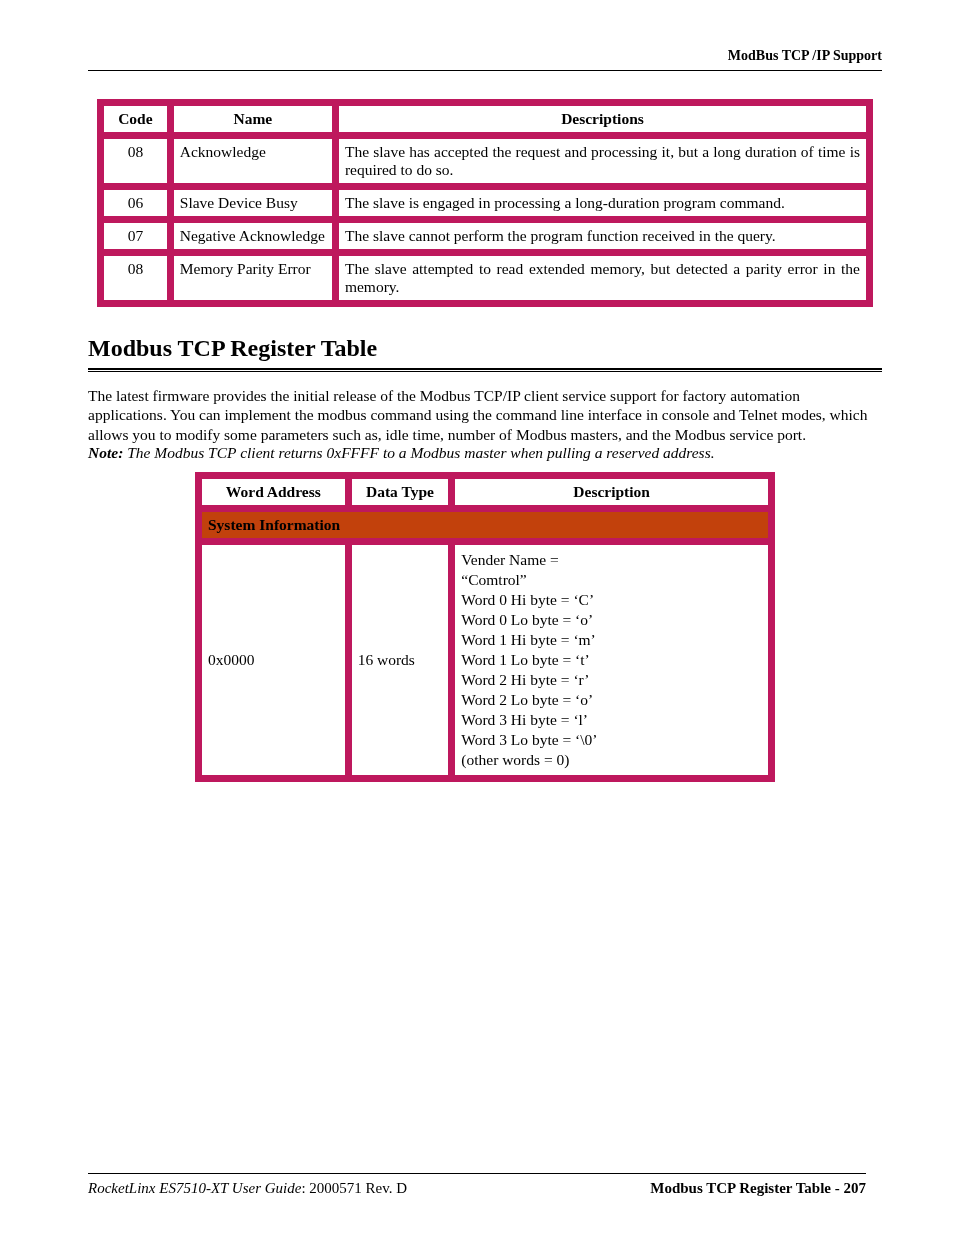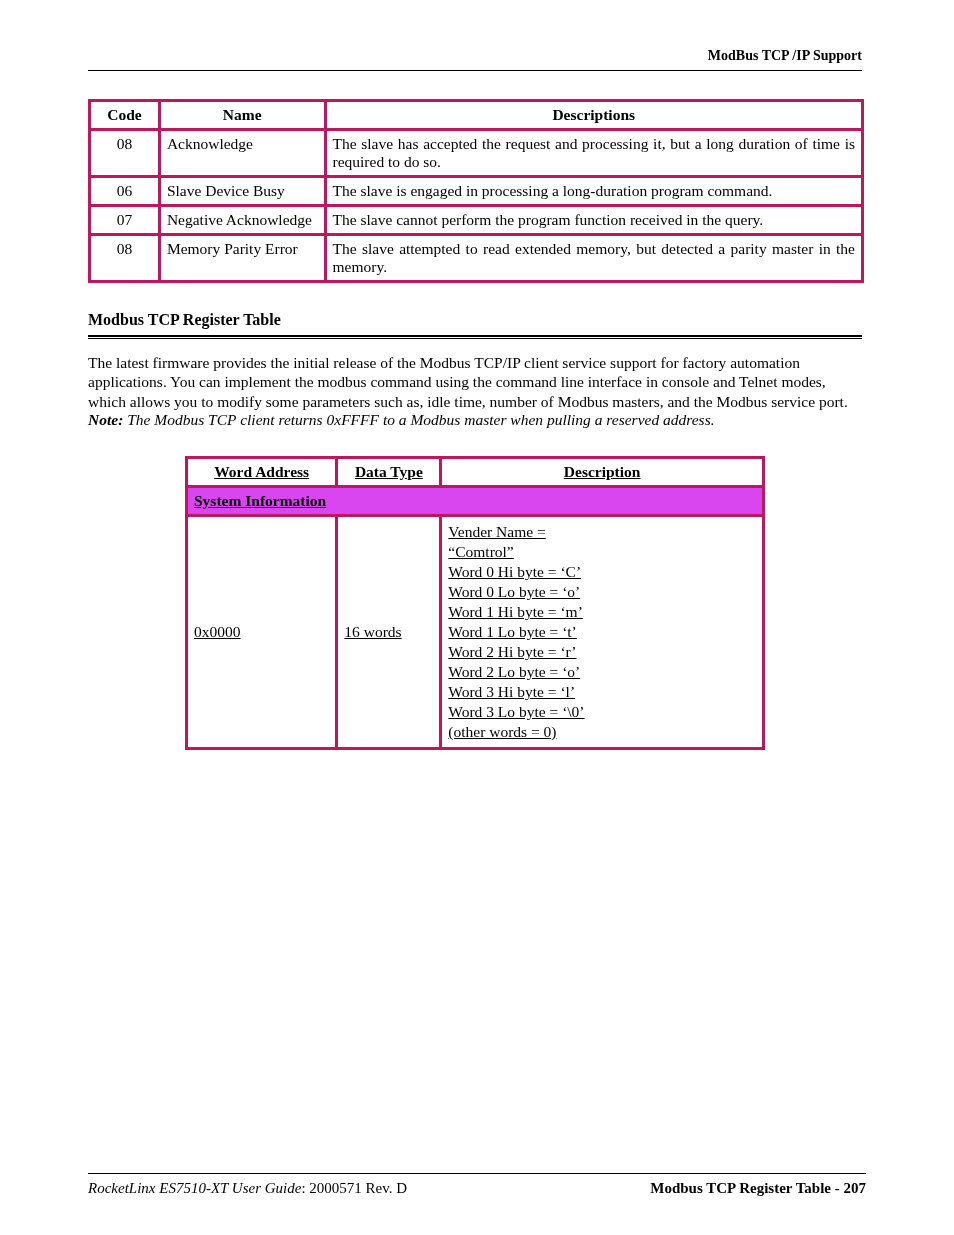--- a/index.html
+++ b/index.html
@@ -1,39 +1,39 @@
 <!DOCTYPE html>
 <html><head>
 <meta charset="utf-8">
 <style>
   * { box-sizing: border-box; margin: 0; padding: 0; }
   html, body { width: 954px; background: #fff; font-family: "Times New Roman", Times, serif; color: #000; }
-  .page { width: 954px; min-height: 1235px; padding: 48px 92px 40px 88px; position: relative; }
+  .page { width: 954px; min-height: 1235px; padding: 48px 72px 40px 88px; position: relative; }
   .running-head { text-align: right; font-weight: bold; font-size: 14px; margin-bottom: 6px; }
   .rule { border: 0; border-top: 1px solid #000; margin-bottom: 28px; }
   table { border-collapse: collapse; margin: 0 auto 28px auto; }
-  th, td { border: 3px solid #be185d; padding: 4px 6px; font-size: 15.5px; vertical-align: top; text-align: left; }
+  th, td { border: 7px solid #be185d; padding: 4px 6px; font-size: 15.5px; vertical-align: top; text-align: left; }
   th { font-weight: bold; text-align: center; }
   .t1 { width: 776px; }
   .t1 col.c1 { width: 70px; }
   .t1 col.c2 { width: 166px; }
   .t1 col.c3 { width: 540px; }
   .t1 td.code { text-align: center; }
   .t1 td.desc { text-align: justify; }
-  h2.section-title { font-size: 16px; font-weight: bold; margin-top: 20px; margin-bottom: 6px; }
+  h2.section-title { font-size: 24px; font-weight: bold; margin-top: 20px; margin-bottom: 6px; }
   .dbl-rule { height: 4px; border-top: 2px solid #000; border-bottom: 1px solid #000; margin-bottom: 14px; }
   p.body { font-size: 15.5px; line-height: 1.25; text-align: left; }
-  p.note { font-size: 15.5px; margin-bottom: 27px; }
+  p.note { font-size: 15.5px; margin-bottom: 10px; }
   .note-label { font-weight: bold; font-style: italic; }
   .note-text { font-style: italic; }
-  .t2 { width: 580px; text-decoration: underline; }
+  .t2 { width: 580px; }
   .t2 col.c1 { width: 160px; }
   .t2 col.c2 { width: 110px; }
   .t2 col.c3 { width: 350px; }
-  .t2 .section-row td { background: #d946ef; font-weight: bold; }
+  .t2 .section-row td { background: #c2410c; font-weight: bold; }
   .t2 td.desc div { margin: 2px 0; }
   .footer { position: absolute; left: 88px; right: 88px; bottom: 38px; }
   .footer-rule { border: 0; border-top: 1px solid #000; margin-bottom: 6px; }
   .footer-line { display: flex; justify-content: space-between; font-size: 15px; }
   .footer-left .product { font-style: italic; }
   .footer-right { font-weight: bold; }
 </style>
 </head>
 <body>
 
@@ -67,21 +67,21 @@
         <td class="desc">The slave is engaged in processing a long-duration program command.</td>
       </tr>
       <tr>
         <td class="code">07</td>
         <td>Negative Acknowledge</td>
         <td class="desc">The slave cannot perform the program function received in the query.</td>
       </tr>
       <tr>
         <td class="code">08</td>
         <td>Memory Parity Error</td>
-        <td class="desc">The slave attempted to read extended memory, but detected a parity master in the memory.</td>
+        <td class="desc">The slave attempted to read extended memory, but detected a parity error in the memory.</td>
       </tr>
     </tbody>
   </table>
 
   <h2 class="section-title">Modbus TCP Register Table</h2>
   <div class="dbl-rule"></div>
 
   <p class="body">The latest firmware provides the initial release of the Modbus TCP/IP client service support for factory automation applications. You can implement the modbus command using the command line interface in console and Telnet modes, which allows you to modify some parameters such as, idle time, number of Modbus masters, and the Modbus service port.</p>
 
   <p class="note">

